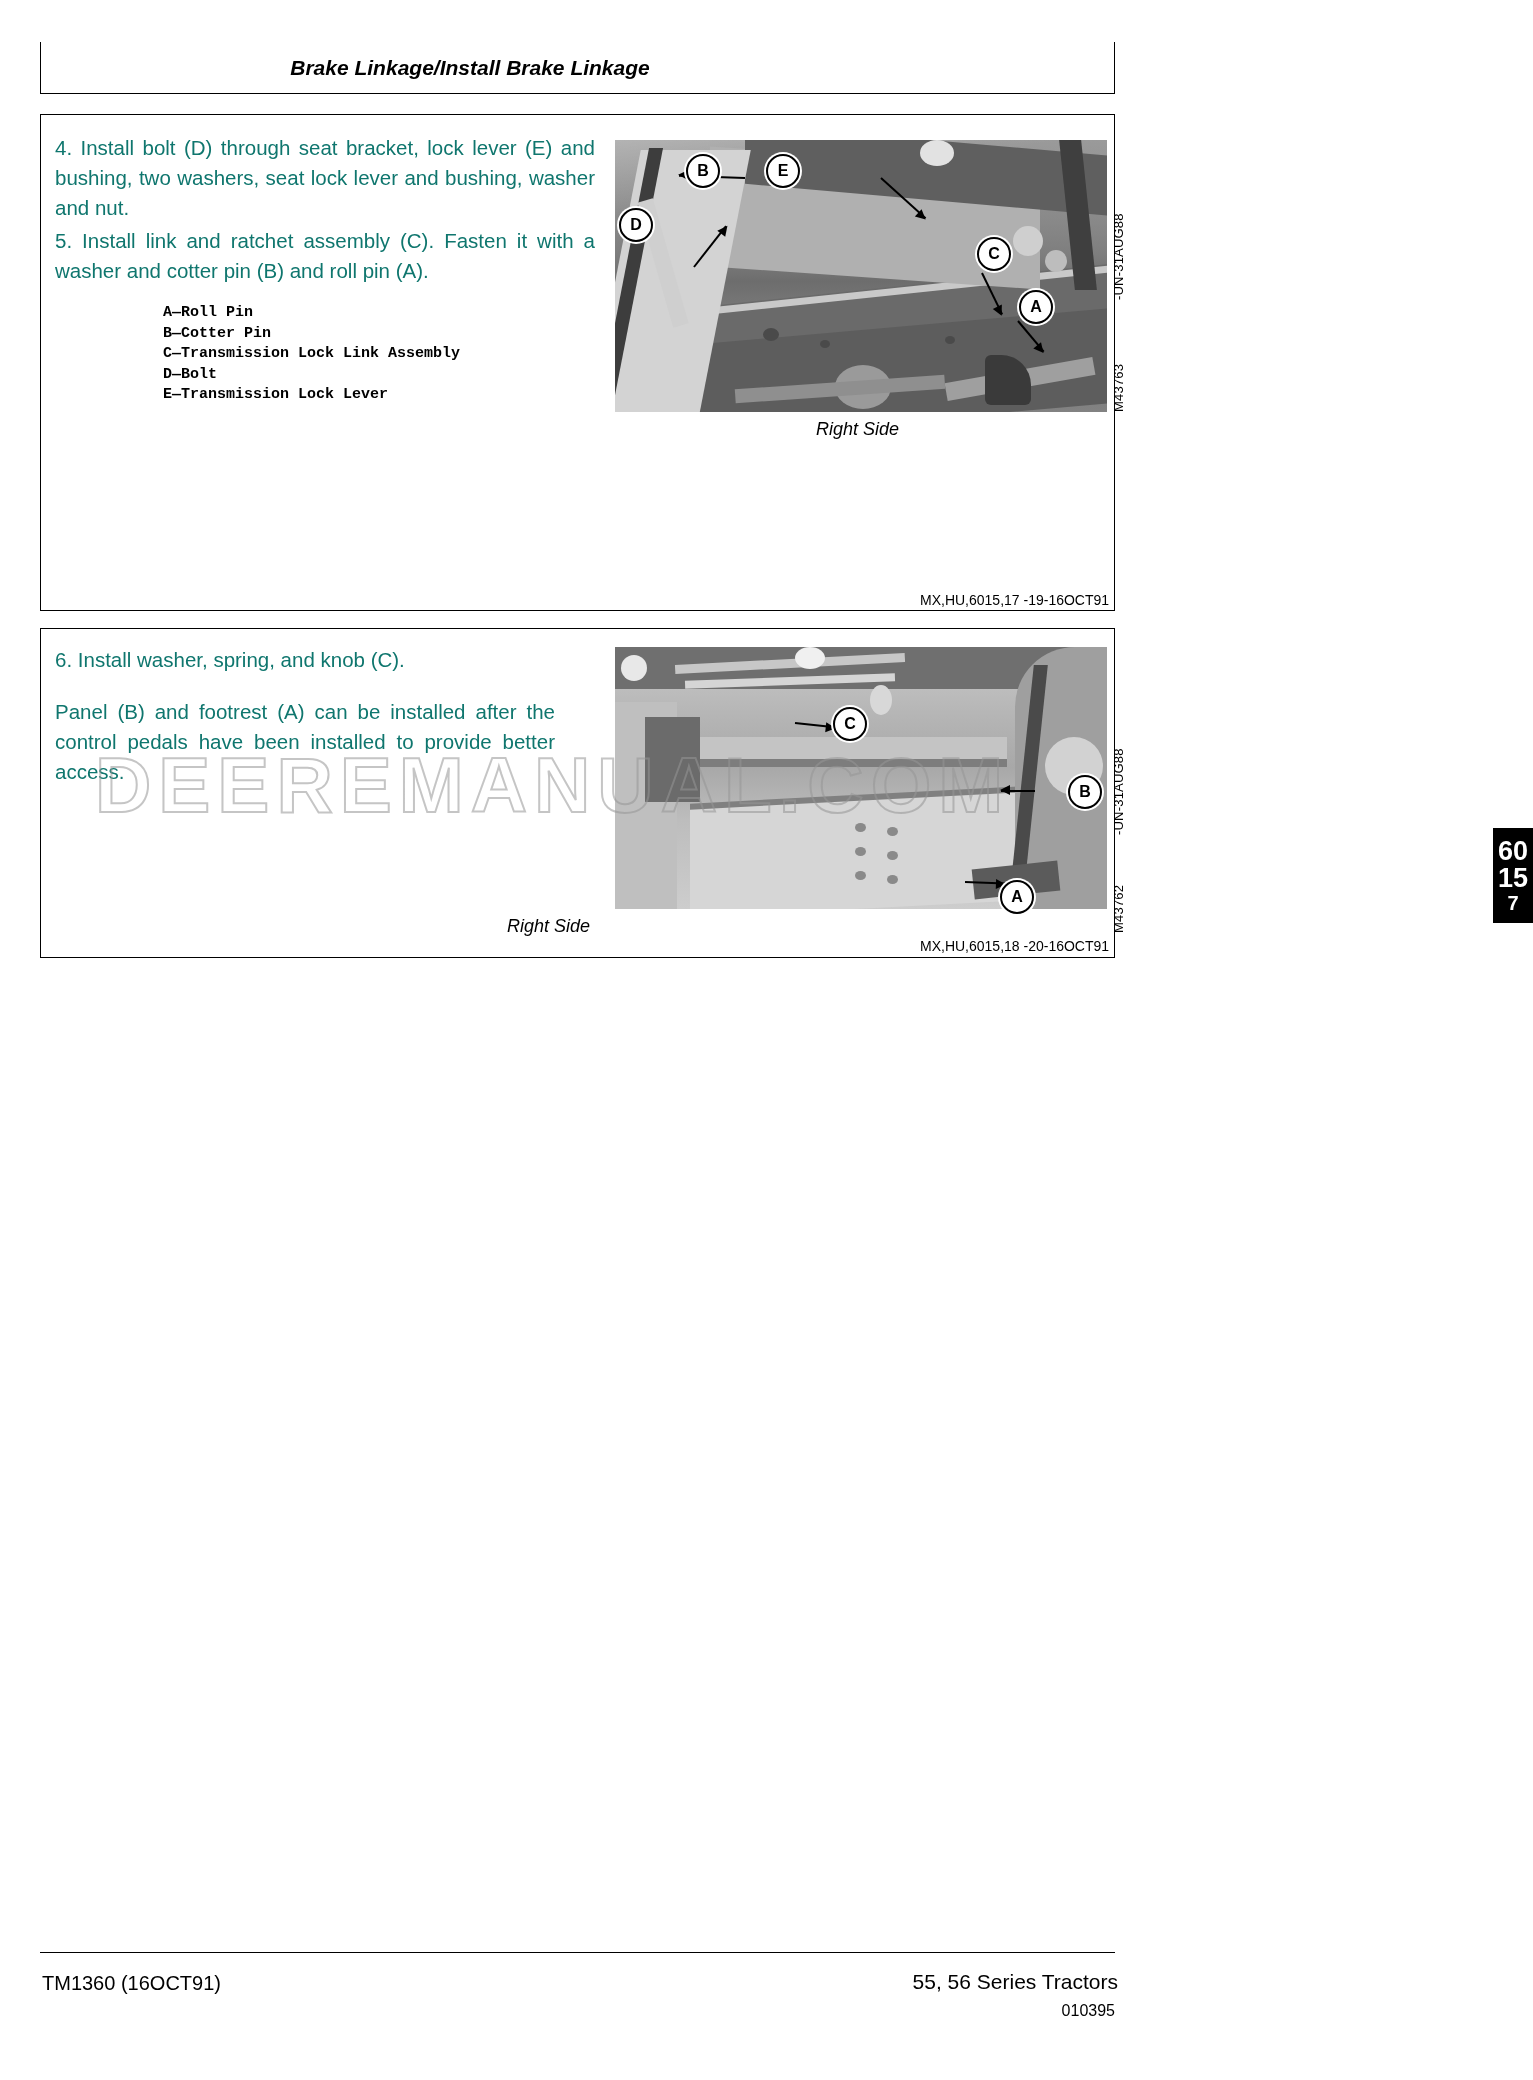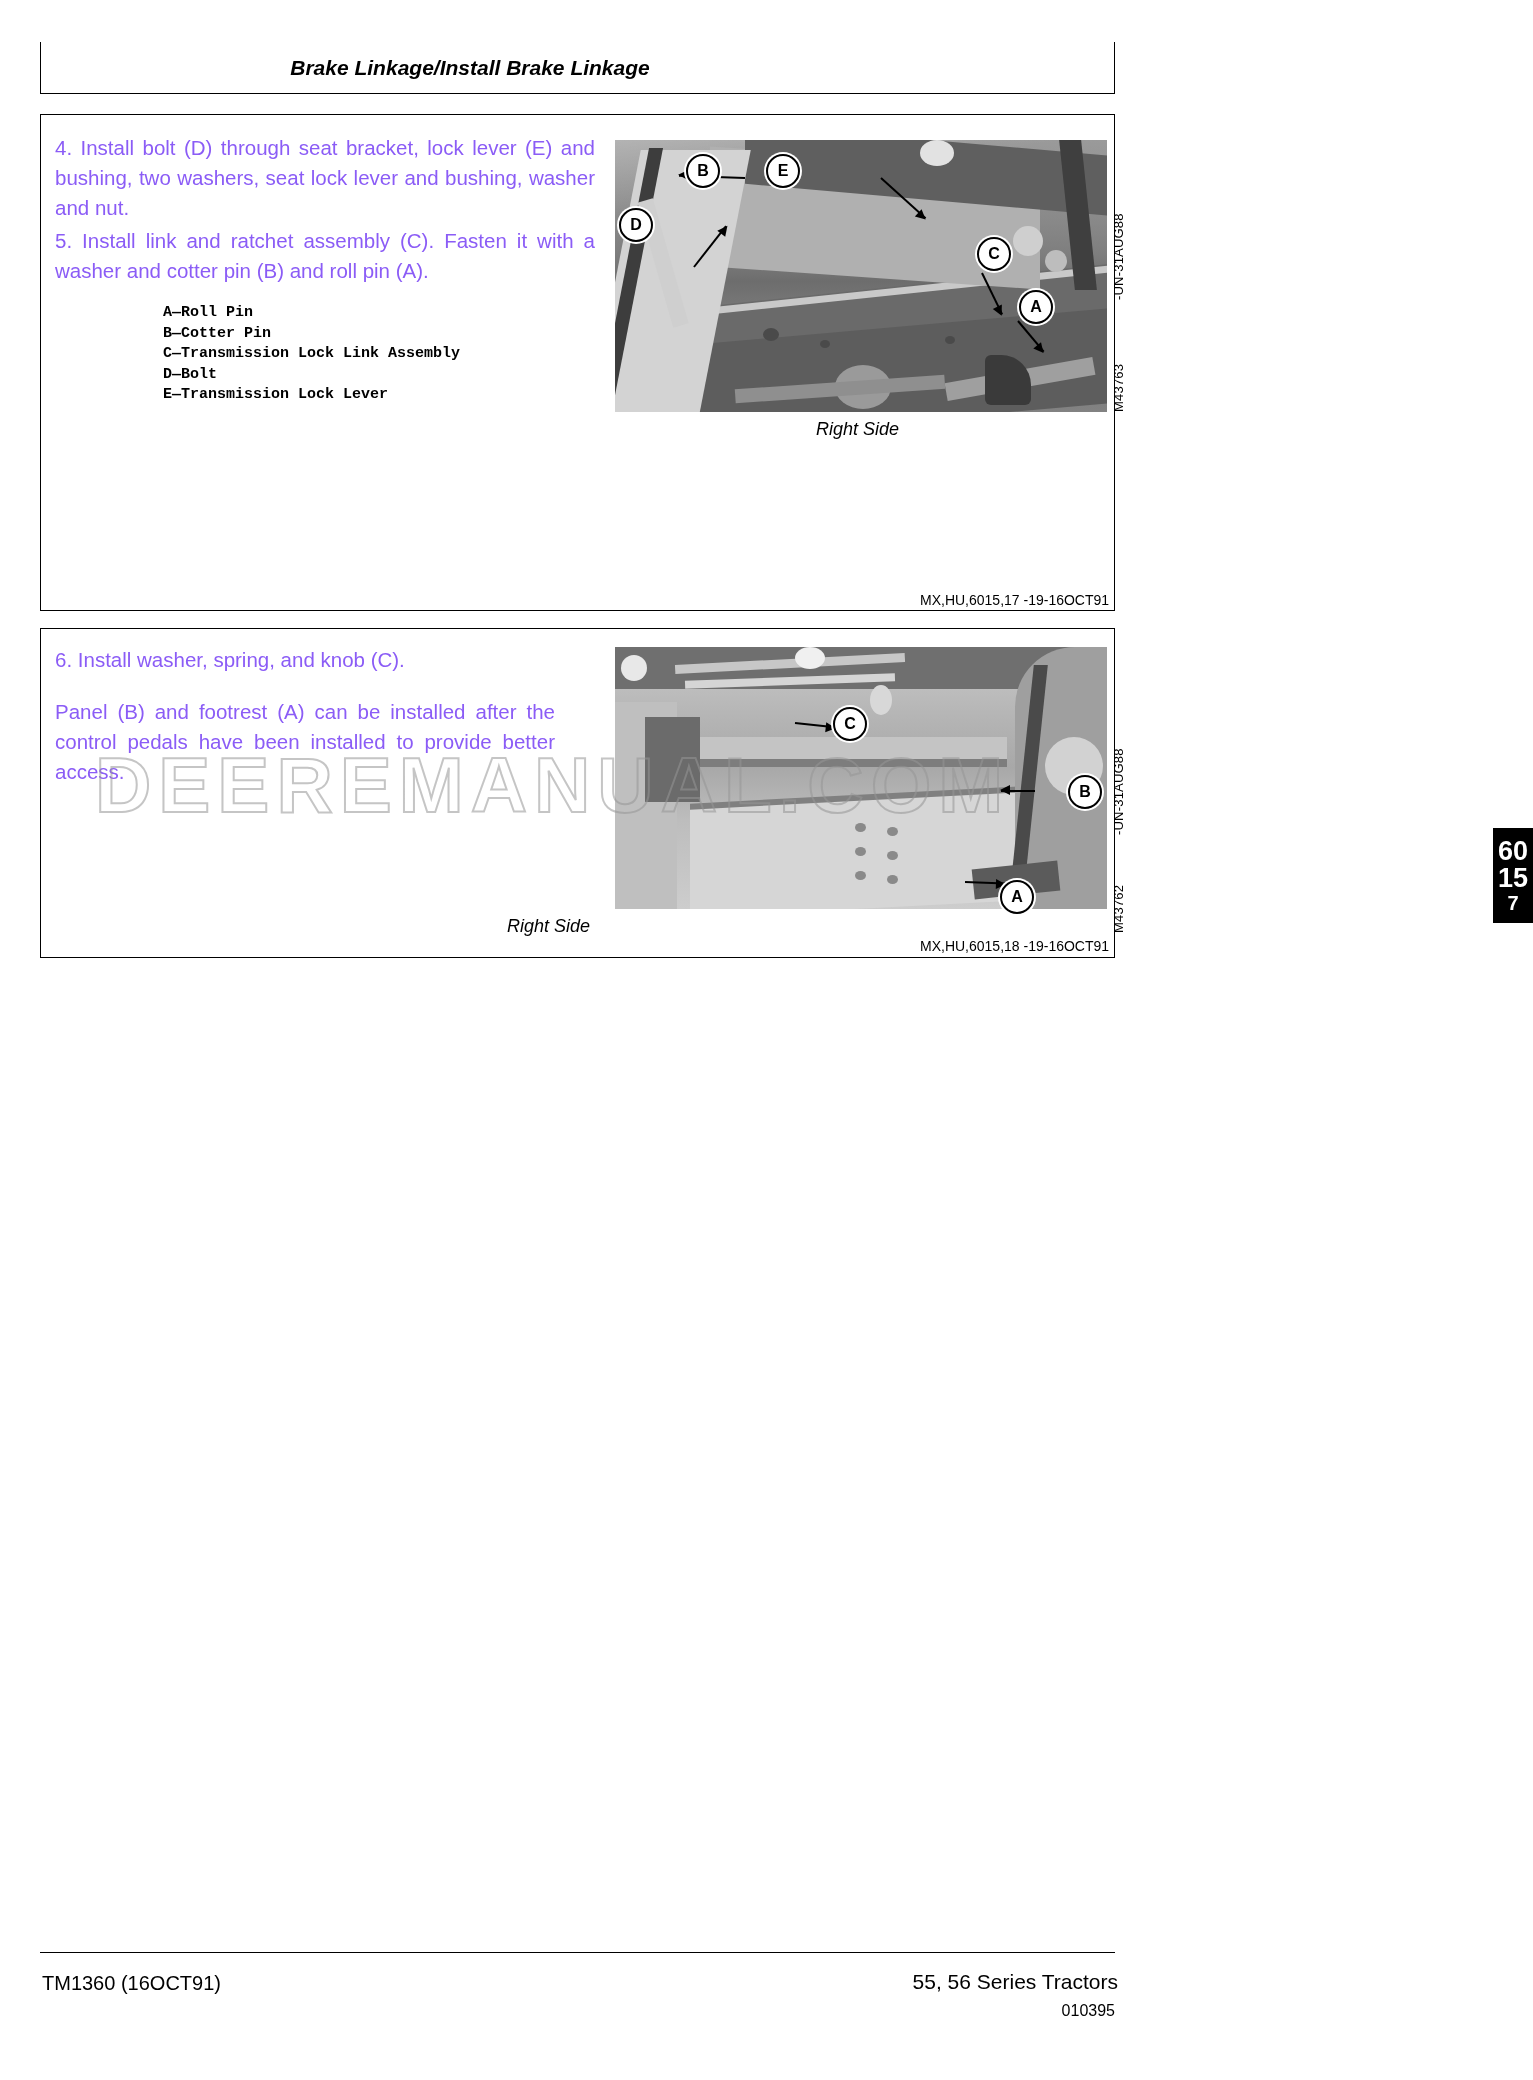--- a/index.html
+++ b/index.html
@@ -63,21 +63,21 @@
     top: 628px;
     width: 1075px;
     height: 330px;
   }
 
   .step-text {
     position: absolute;
     font-size: 20.5px;
     line-height: 30px;
     font-family: "Liberation Sans", sans-serif;
-    color: #8b5cf6;
+    color: #0f766e;
     text-align: justify;
   }
 
   .legend {
     position: absolute;
     font-size: 15px;
     line-height: 20.5px;
     font-weight: bold;
     font-family: "Liberation Sans", sans-serif;
   }
@@ -365,21 +365,21 @@
 
   <div class="callout" style="left:833px; top:707px;">C</div>
   <div class="callout" style="left:1068px; top:775px;">B</div>
   <div class="callout" style="left:1000px; top:880px;">A</div>
 
   <div class="vlabel" style="left:1111px; top:835px;">-UN-31AUG88</div>
   <div class="vlabel" style="left:1111px; top:933px;">M43762</div>
 
   <div class="caption" style="left:507px; top:916px;">Right Side</div>
 
-  <div class="refcode" style="left:920px; top:938px;">MX,HU,6015,18  -19-16OCT91</div>
+  <div class="refcode" style="left:920px; top:938px;">MX,HU,6015,18  -20-16OCT91</div>
 
   <div class="watermark">DEEREMANUAL.COM</div>
 
   <div class="tab">
     <span class="t1">60</span>
     <span class="t2">15</span>
     <span class="t3">7</span>
   </div>
 
   <div class="footer-rule"></div>

